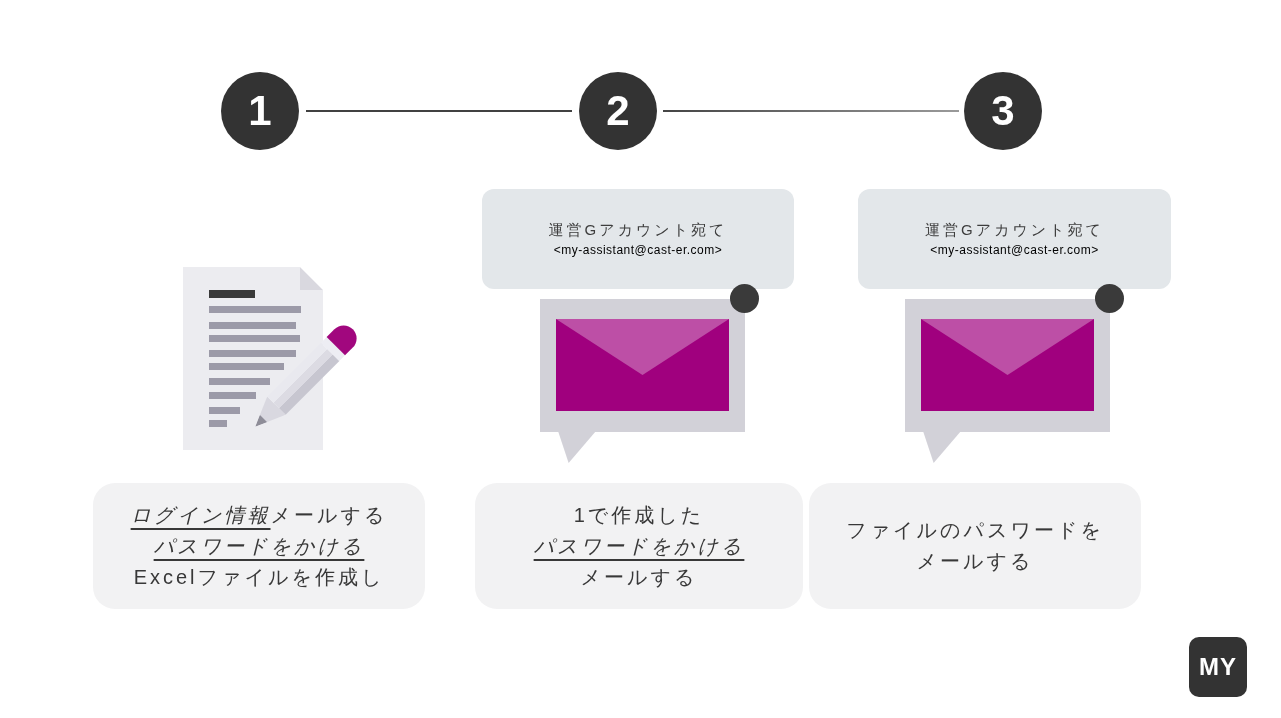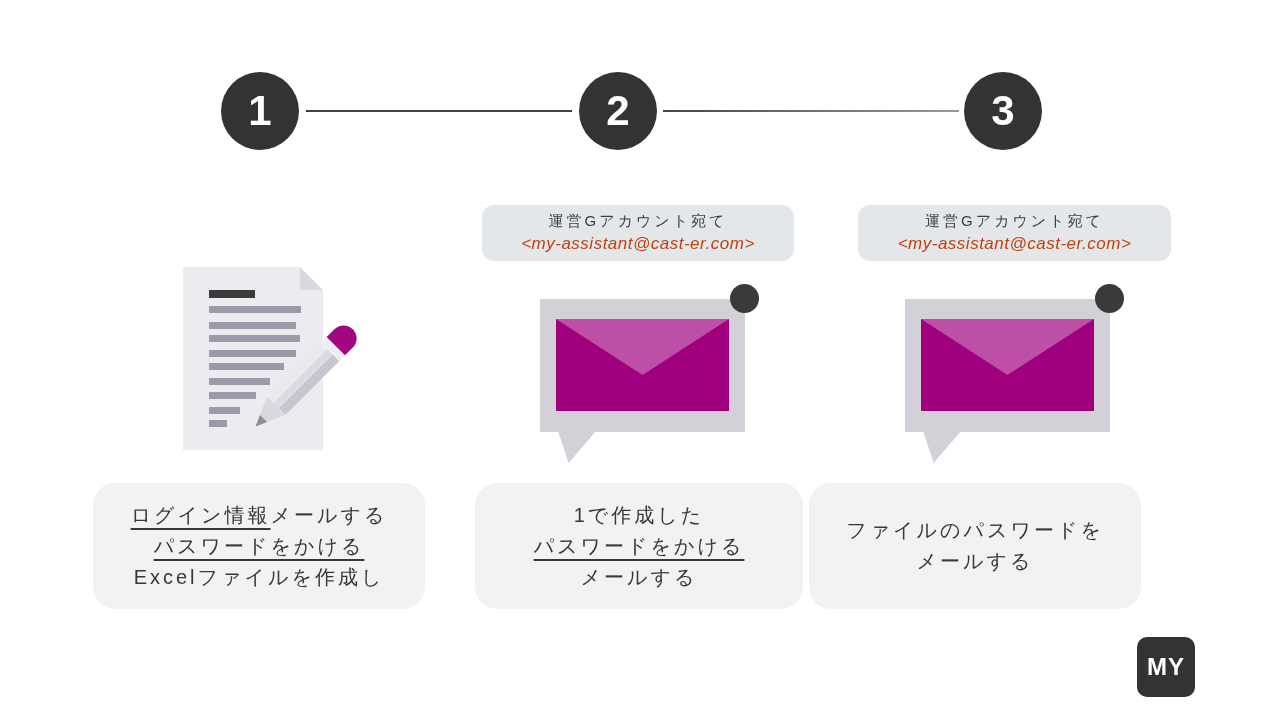--- a/index.html
+++ b/index.html
@@ -34,32 +34,31 @@
     position: absolute;
     top: 110px; height: 2px;
     background: #414141;
   }
   .connector-1 { left: 306px; width: 266px; }
   .connector-2 { left: 663px; width: 296px; background: linear-gradient(to right, #454545, #9a9a9a); }
 
   
   .recipient-label {
     position: absolute;
-    top: 189px; height: 56px;
+    top: 189px; height: 100px;
     background: #e3e7ea;
     border-radius: 12px;
     display: flex; flex-direction: column;
     align-items: center; justify-content: center;
     gap: 3px;
-    margin-top: 16px;
   }
   .label-2 { left: 482px; width: 312px; }
   .label-3 { left: 858px; width: 313px; }
   .recipient-line1 { font-size: 15px; font-weight: 500; letter-spacing: 3px; color: #3d3d3d; }
-  .recipient-line2 { font-size: 17px; letter-spacing: 0.5px; color: #c2410c; font-style: italic; }
+  .recipient-line2 { font-size: 12px; letter-spacing: 0.5px; color: #000000; }
 
   
   .icon-doc {
     position: absolute;
     left: 183px; top: 265px;
     width: 200px; height: 195px;
   }
   .doc-sheet {
     position: absolute; left: 0; top: 2px;
     width: 140px; height: 183px;
@@ -163,26 +162,27 @@
     color: #383838;
     text-align: center;
   }
   .caption-1 { left: 93px;  width: 332px; }
   .caption-2 { left: 475px; width: 328px; }
   .caption-3 { left: 809px; width: 332px; }
   .u {
     text-decoration: underline;
     text-decoration-thickness: 1.5px;
     text-underline-offset: 6px;
+    font-style: italic;
   }
 
   
   .logo-badge {
     position: absolute;
-    left: 1137px; top: 637px;
+    left: 1189px; top: 637px;
     width: 58px; height: 60px;
     background: #333333;
     border-radius: 10px;
     display: flex; align-items: center; justify-content: center;
     color: #ffffff;
     font-size: 24px; font-weight: 700; letter-spacing: 1px;
   }
 </style>
 </head>
 <body>

